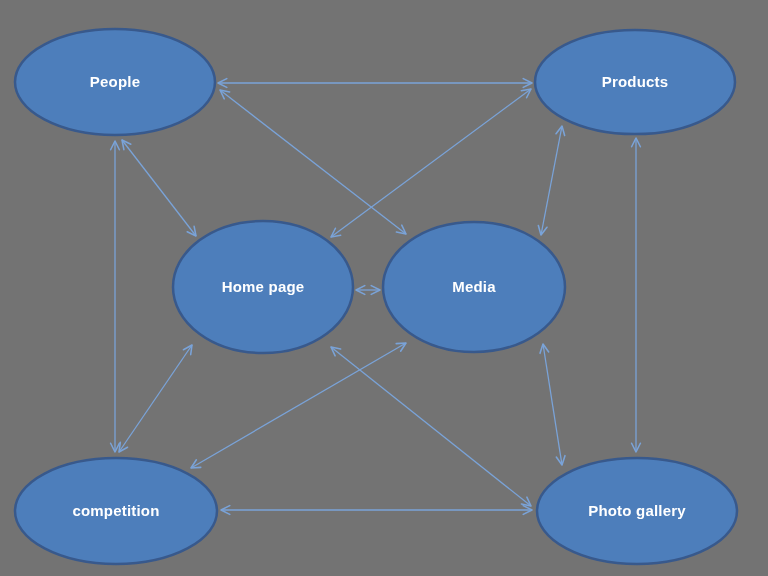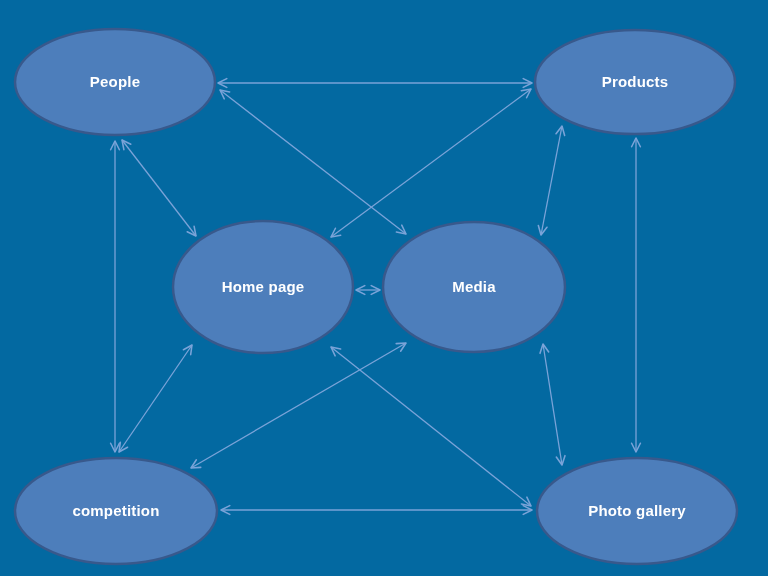--- a/index.html
+++ b/index.html
@@ -5,21 +5,21 @@
   html, body {
     margin: 0;
     padding: 0;
     background: #ffffff;
     font-family: "Liberation Sans", sans-serif;
   }
   .canvas {
     position: relative;
     width: 768px;
     height: 576px;
-    background: #0369a1;
+    background: #737373;
     overflow: hidden;
   }
   svg text {
     font-family: "Liberation Sans", sans-serif;
     font-size: 15px;
     font-weight: bold;
     letter-spacing: 0.2px;
   }
 </style>
 </head>

